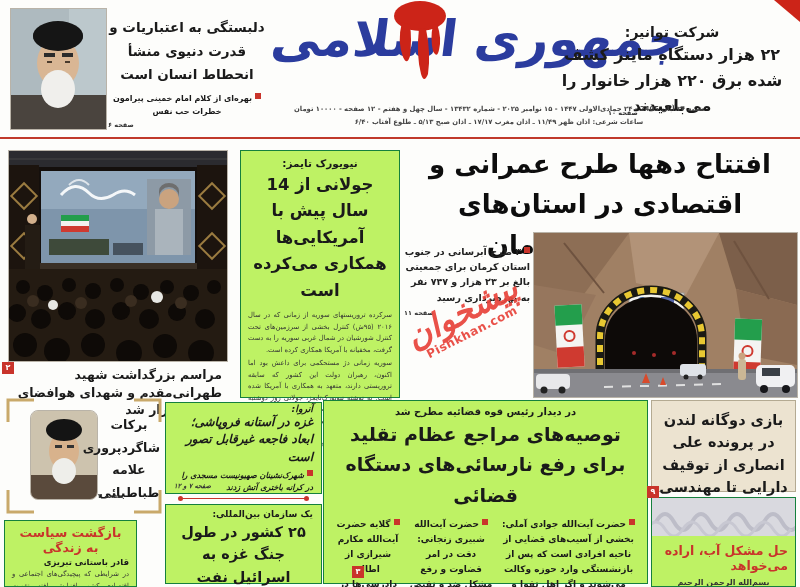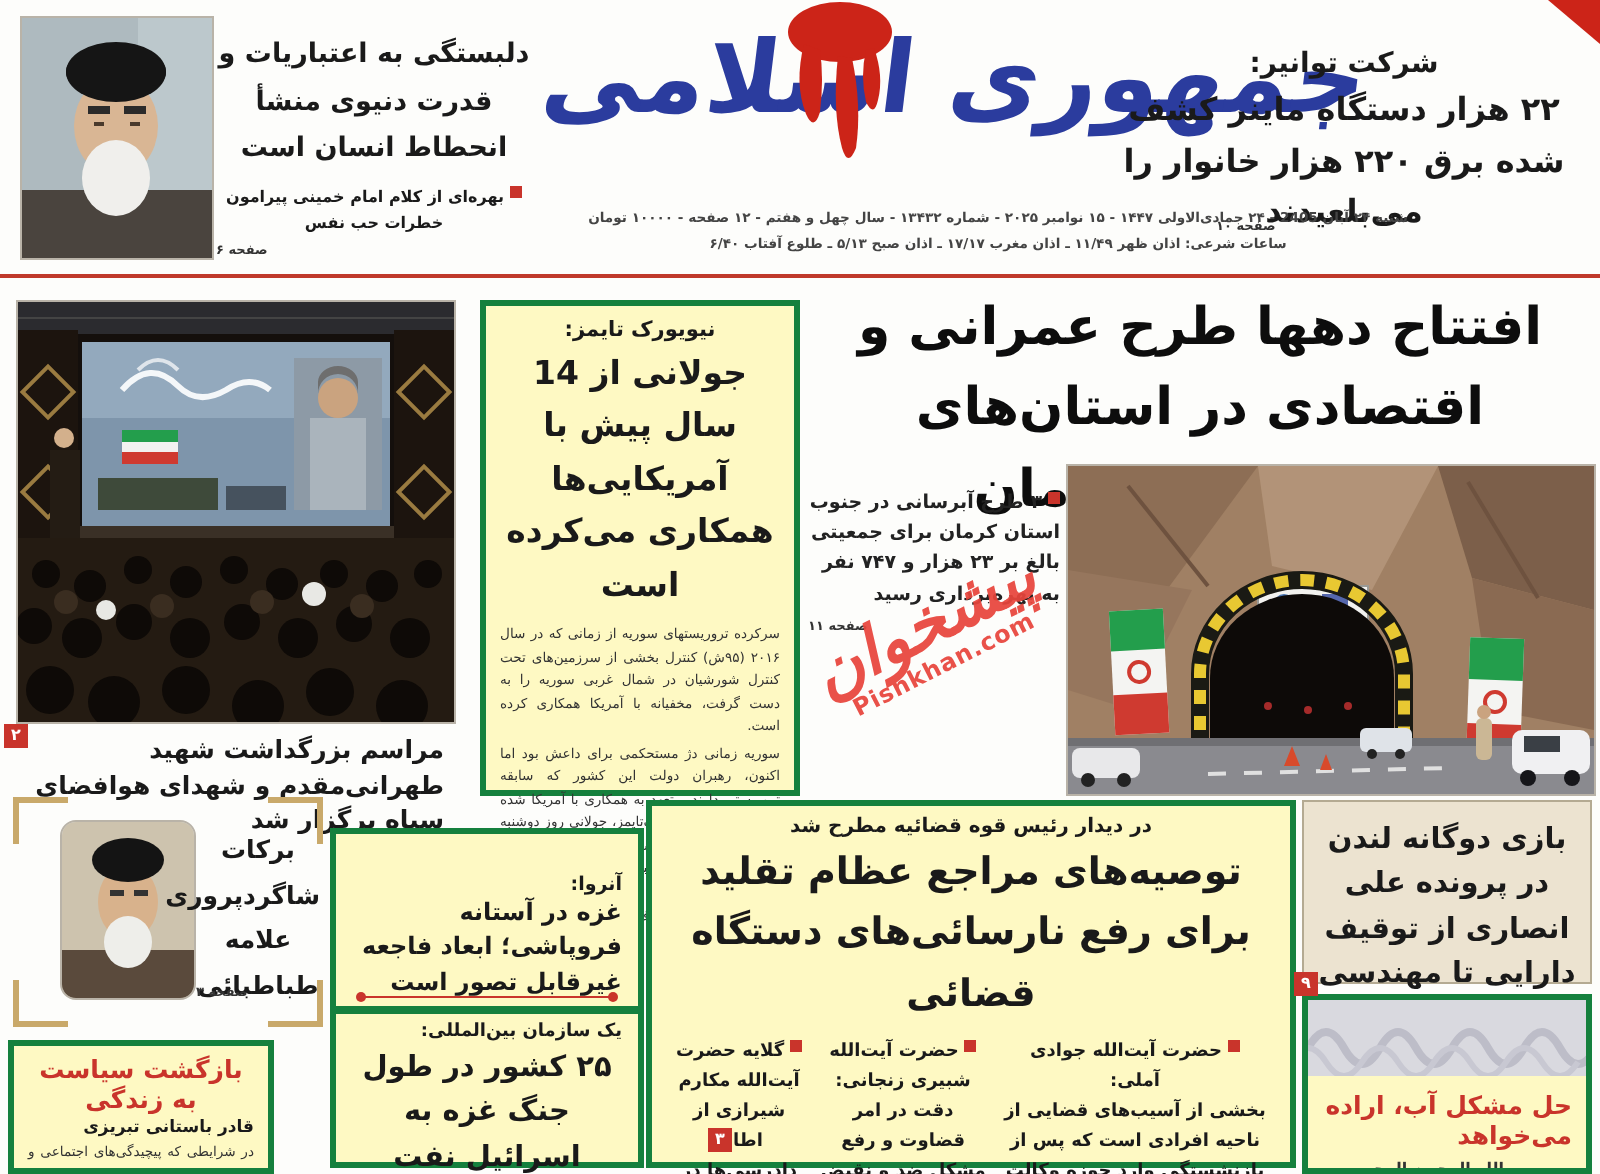--- a/index.html
+++ b/index.html
@@ -1,20 +1,20 @@
 <!DOCTYPE html>
 <html lang="fa" dir="rtl"><head>
 <meta charset="utf-8">
 <style>
   html,body{margin:0;padding:0;background:#e8e8e8;}
   .page{position:relative;width:800px;height:587px;background:#fdfdfb;overflow:hidden;
         font-family:"DejaVu Sans",sans-serif;direction:rtl;color:#1a1a1a;}
   .abs{position:absolute;}
   .photoframe{border:1px solid #b9b3a8;background:#ddd;overflow:hidden;}
-  .box{border:3px solid #15803d;background:#fef9c3;box-sizing:border-box;}
+  .box{border:1px solid #15803d;background:#bef264;box-sizing:border-box;}
   .bold{font-weight:bold;}
   .center{text-align:center;}
   .right{text-align:right;}
   .left{text-align:left;}
   .just{text-align:justify;}
   .blt{display:inline-block;width:6px;height:6px;background:#c9342b;margin-left:3px;vertical-align:2px;}
   .badge{position:absolute;width:12px;height:12px;background:#c9342b;color:#fff;
          font-size:8px;line-height:12px;text-align:center;font-weight:bold;z-index:30;}
   .pgmark{font-size:6.5px;font-weight:bold;color:#333;}
   .kicker{font-weight:bold;}
@@ -244,21 +244,21 @@
         <ellipse cx="33" cy="60" rx="12" ry="13" fill="#eeeeea"></ellipse>
         <rect x="24" y="34" width="7" height="3" fill="#333"></rect>
         <rect x="36" y="34" width="7" height="3" fill="#333"></rect>
         <ellipse cx="33" cy="19" rx="18" ry="11" fill="#141414"></ellipse>
       </svg>
     </div>
     <div class="abs bold center" style="left:92px;top:18px;width:62px;font-size:12.5px;line-height:1.8;">برکات شاگردپروری علامه طباطبائی</div>
     <div class="abs pgmark" style="left:92px;top:96px;">صفحه ۳</div>
   </div>
 
-  <div class="abs box" style="left:165px;top:414px;width:157px;height:92px;padding:20px 8px;">
+  <div class="abs box" style="left:165px;top:402px;width:157px;height:92px;padding:0 8px;font-style:italic;">
     <div class="kicker right" style="font-size:9.5px;">آنروا:</div>
     <div class="bold right" style="font-size:12px;line-height:1.45;">غزه در آستانه فروپاشی؛ ابعاد فاجعه غیرقابل تصور است</div>
     <div class="bold right" style="font-size:8px;line-height:1.5;margin-top:4px;"><span class="blt"></span><span>شهرک‌نشینان صهیونیست مسجدی را در کرانه باختری آتش زدند</span>
       <span class="pgmark" style="float:left;">صفحه ۷ و ۱۲</span>
     </div>
   </div>
 
   <div class="divider" style="left:180px;top:498px;width:127px;">
     <i style="left:-2px;"></i>
       <i style="right:-2px;"></i>

